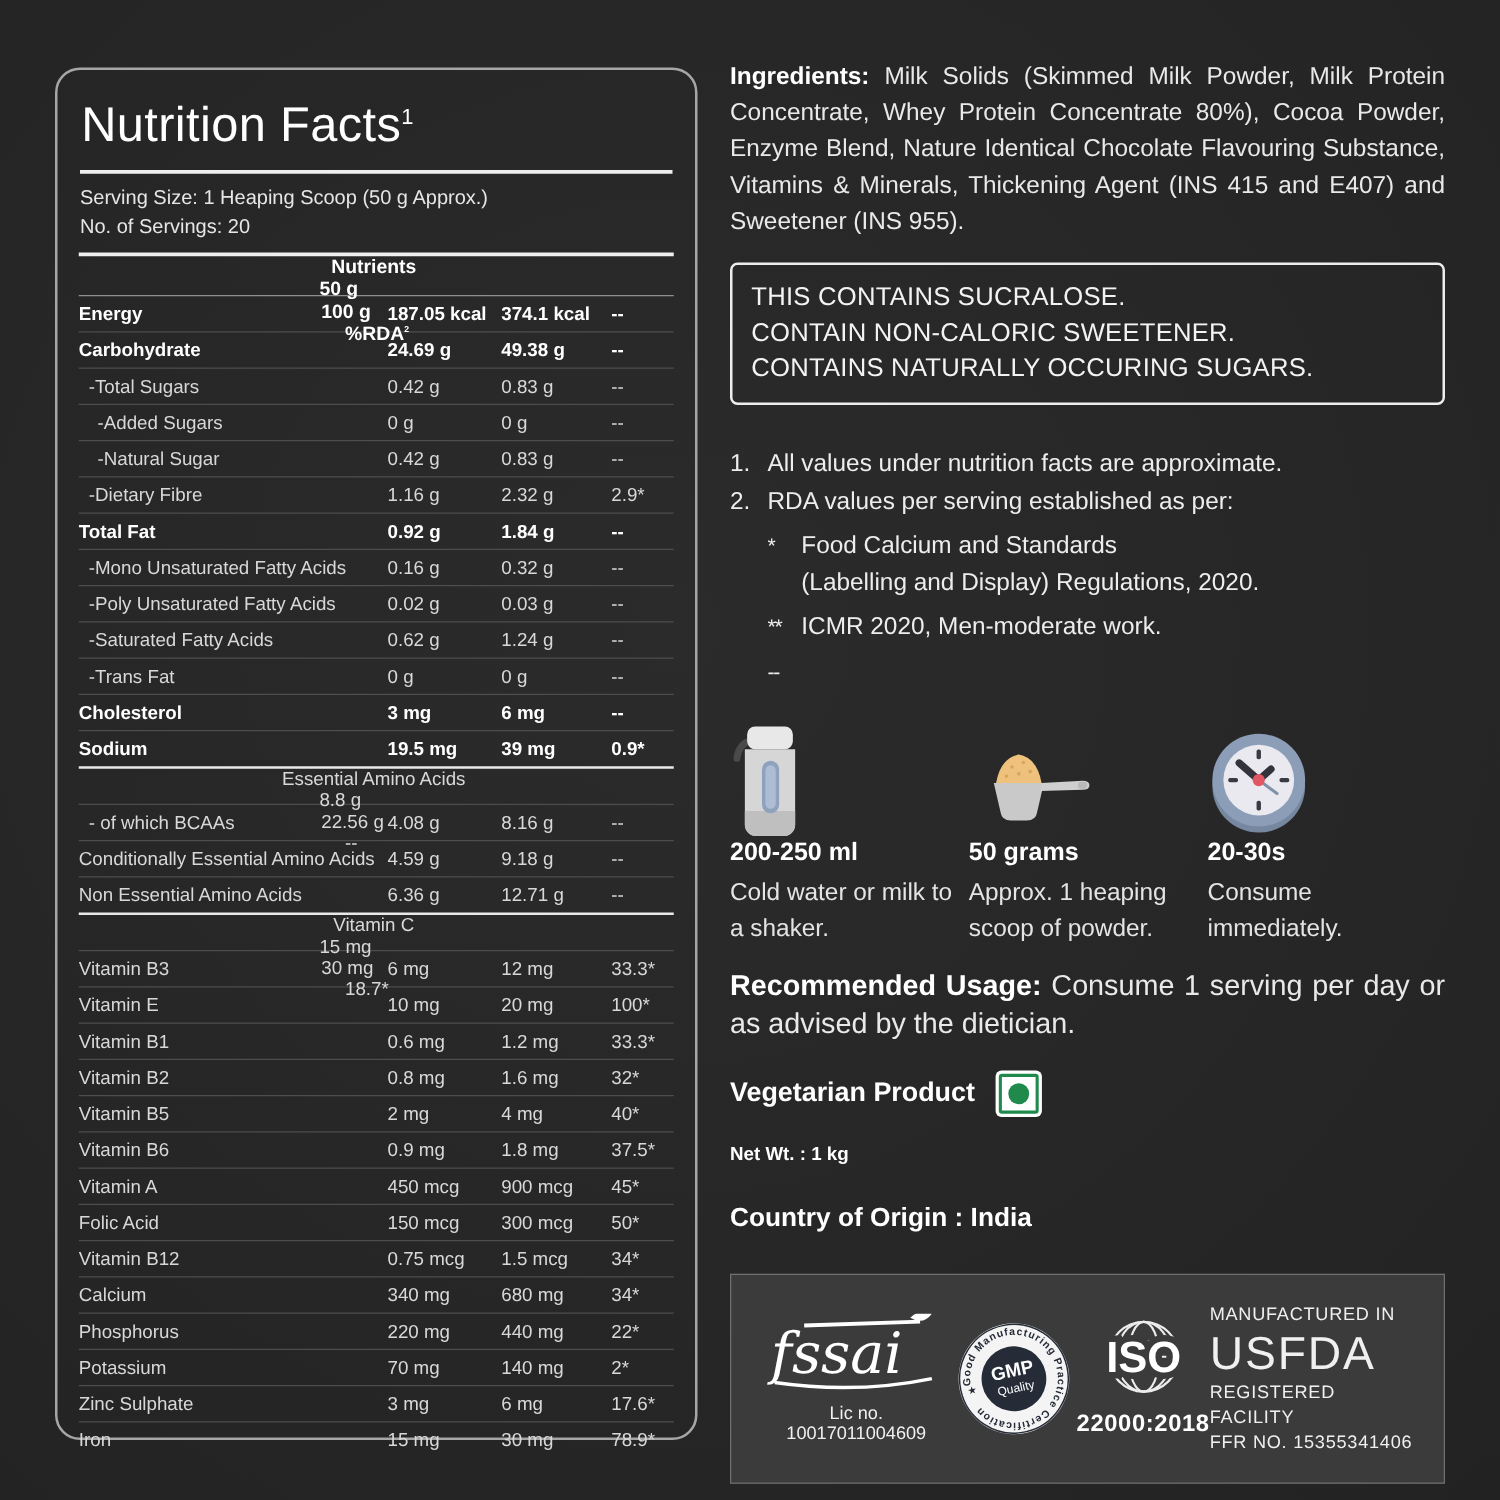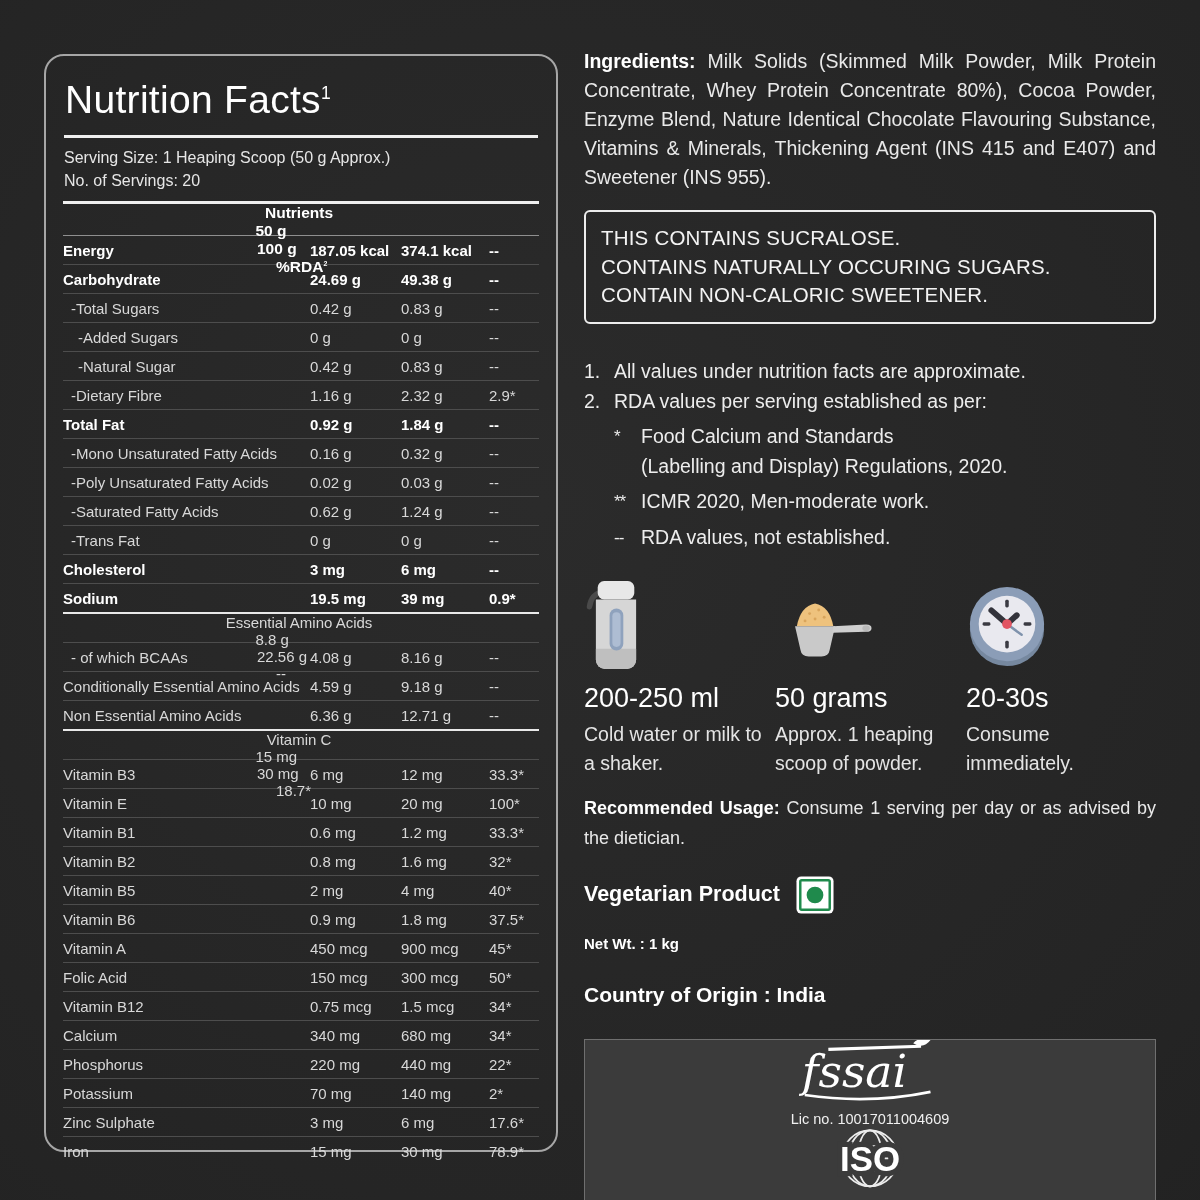--- a/index.html
+++ b/index.html
@@ -41,34 +41,34 @@
   .note { display:flex; }
   .note .num { width:30px; flex:none; }
   .subnotes { padding-left:30px; }
   .subnote { display:flex; margin-top:5px; }
   .subnote .mark { width:27px; flex:none; font-size:17px; padding-top:1px; letter-spacing:-1px; }
 
   .usage-row { margin-top:18px; display:flex; }
   .step { width:198px; }
   .step:last-child { width:auto; }
   .step-icon { height:100px; display:flex; align-items:flex-end; }
-  .step-value { font-size:27px; font-weight:normal; color:#fff; margin-top:12px; }
+  .step-value { font-size:20px; font-weight:bold; color:#fff; margin-top:0; }
   .step-desc { font-size:19.5px; line-height:29px; margin-top:6px; color:#e4e4e4; }
 
-  .recommended { margin-top:15px; font-size:18px; line-height:30px; text-align:justify; color:#e9e9e9; }
+  .recommended { margin-top:15px; font-size:23px; line-height:30px; text-align:justify; color:#e9e9e9; }
   .recommended b { color:#fff; }
 
   .veg-row { margin-top:23px; display:flex; align-items:center; font-size:21.5px; font-weight:bold; color:#fff; }
   .veg-row svg { margin-left:16px; }
 
   .net-wt  { margin-top:21px; font-size:15px; font-weight:bold; color:#fff; }
   .origin  { margin-top:31px; font-size:21px; font-weight:bold; color:#fff; }
 
   .cert-panel { margin-top:32px; background:#3b3b3b; border:1px solid #6f6f6f; height:168px;
-    display:flex; align-items:center; justify-content:space-between; padding:0 24px; box-sizing:border-box;flex-direction:column; }
+    display:flex; align-items:center; justify-content:space-between; padding:0 24px; box-sizing:border-box; }
   .cert-fssai { text-align:center; }
   .lic { font-size:14.5px; color:#f0f0f0; margin-top:1px; }
   .cert-iso { text-align:center; color:#fff; }
   .iso-std { font-size:19px; font-weight:bold; margin-top:2px; letter-spacing:0.5px; }
   .cert-usfda { color:#f0f0f0; font-size:14.5px; line-height:20px; letter-spacing:0.6px; }
   .usfda-big { font-size:37px; line-height:42px; letter-spacing:1.5px; }
 </style>
 </head>
 <body>
 
@@ -284,22 +284,22 @@
       </div>
     </div>
   </div>
 
   <div class="right-col">
 
     <p class="ingredients"><b>Ingredients:</b> <span>Milk Solids (Skimmed Milk Powder, Milk Protein Concentrate, Whey Protein Concentrate 80%), Cocoa Powder, Enzyme Blend, Nature Identical Chocolate Flavouring Substance, Vitamins &amp; Minerals, Thickening Agent (INS 415 and E407) and Sweetener (INS 955).</span></p>
 
     <div class="warn-box">
       <div>THIS CONTAINS SUCRALOSE.</div>
+        <div>CONTAIN NON-CALORIC SWEETENER.</div>
         <div>CONTAINS NATURALLY OCCURING SUGARS.</div>
-        <div>CONTAIN NON-CALORIC SWEETENER.</div>
     </div>
 
     <div class="notes">
       <div class="note">
         <span class="num">1.</span>
         <span>All values under nutrition facts are approximate.</span>
       </div>
       <div class="note">
         <span class="num">2.</span>
         <span>RDA values per serving established as per:</span>
@@ -308,21 +308,20 @@
         <div class="subnote">
           <span class="mark">*</span>
           <span><span>Food Calcium and Standards</span><br><span>(Labelling and Display) Regulations, 2020.</span></span>
         </div>
         <div class="subnote">
           <span class="mark">**</span>
           <span>ICMR 2020, Men-moderate work.</span>
         </div>
         <div class="subnote">
           <span class="mark">--</span>
-          <span>RDA values, not established.</span>
         </div>
       </div>
     </div>
 
     <div class="usage-row">
       <div class="step">
         <div class="step-icon">
           <svg width="64" height="92" viewBox="0 0 70 100">
             <path d="M20 14 Q8 16 6 30" stroke="#4a4a4a" stroke-width="6" fill="none" stroke-linecap="round"></path>
             <rect x="15" y="2" width="40" height="20" rx="7" fill="#e8e8e8"></rect>

